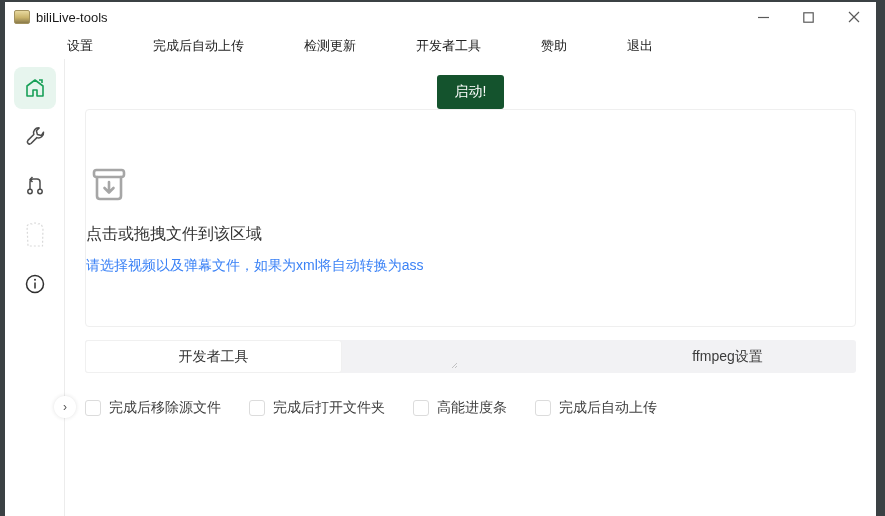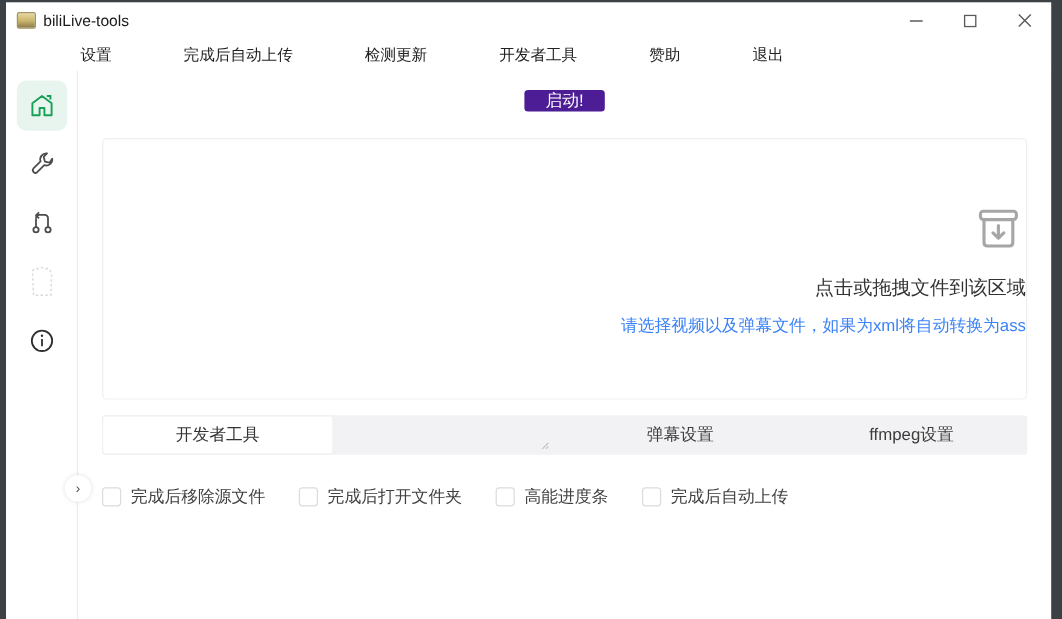--- a/index.html
+++ b/index.html
@@ -43,27 +43,27 @@
     position:absolute; left:49px; top:337px; width:22px; height:22px;
     background:#fff; border-radius:50%;
     box-shadow:0 0 4px rgba(0,0,0,0.12);
     display:flex; align-items:center; justify-content:center;
     color:#555; font-size:12px; cursor:pointer; z-index:5;
   }
   
   .main { flex:1; padding:0 20px; position:relative; }
   .start-row { display:flex; justify-content:center; margin-top:16px; }
   .start-button {
-    background:#4c1d95; color:#ffffff; border:none; border-radius:3px;
-    font-size:14px; padding:0 18px; cursor:pointer;
+    background:#14532d; color:#ffffff; border:none; border-radius:3px;
+    font-size:14px; padding:8px 18px; cursor:pointer;
     font-family:"Liberation Sans","DejaVu Sans",sans-serif;
   }
   .dropzone {
-    margin-top:22px; height:218px; border:1px solid #efefef; border-radius:4px;
-    display:flex; flex-direction:column; align-items:flex-end; justify-content:center;
+    height:218px; border:1px solid #efefef; border-radius:4px;
+    display:flex; flex-direction:column; align-items:flex-start; justify-content:center;
     cursor:pointer; background:#fff;
   }
   .dropzone-icon { margin-bottom:16px; }
   .dropzone-title { font-size:16px; color:#333333; margin-bottom:12px; }
   .dropzone-subtitle { font-size:14px; color:#3b82f6; }
   
   .tabbar {
     margin-top:13px; height:33px; background:#f2f2f4; border-radius:3px;
     display:flex; align-items:stretch; position:relative;
   }
@@ -177,21 +177,20 @@
           <path d="M11 15 V34 Q11 37 14 37 H32 Q35 37 35 34 V15" fill="none" stroke="#a6a6a6" stroke-width="2.6" stroke-linecap="round"></path>
           <path d="M23 20 V30 M18.5 26 L23 30.5 L27.5 26" fill="none" stroke="#a6a6a6" stroke-width="2.6" stroke-linecap="round" stroke-linejoin="round"></path>
         </svg>
         <div class="dropzone-title">点击或拖拽文件到该区域</div>
         <div class="dropzone-subtitle">请选择视频以及弹幕文件，如果为xml将自动转换为ass</div>
       </div>
 
       <div class="tabbar">
         <div class="tab active">开发者工具</div>
         <div class="tab-spacer"></div>
-        <div class="tab">弹幕设置</div>
         <div class="tab">ffmpeg设置</div>
         <svg class="resize-grip" width="8" height="8" viewBox="0 0 8 8">
           <path d="M7 2 L2 7 M7 5 L5 7" stroke="#9a9a9a" stroke-width="1"></path>
         </svg>
       </div>
 
       <div class="checkbox-row">
         <div class="checkbox-item">
           <span class="checkbox-box"></span>
           <span class="checkbox-label">完成后移除源文件</span>

